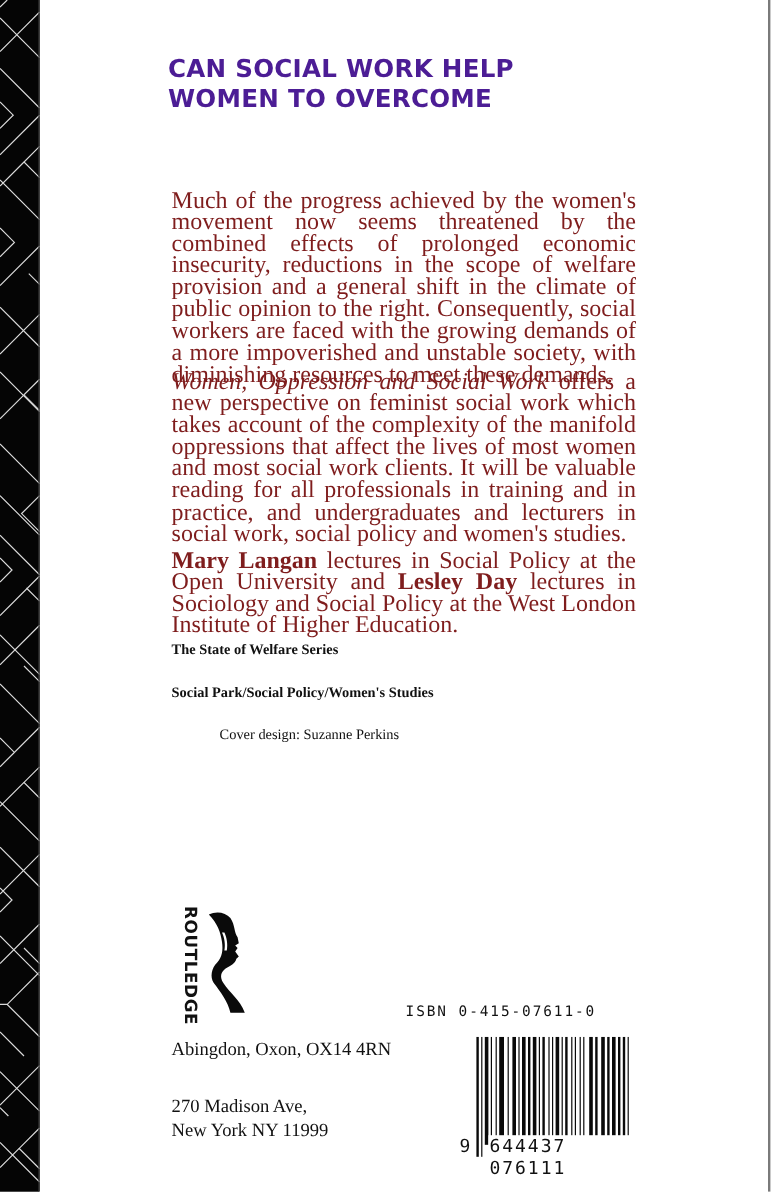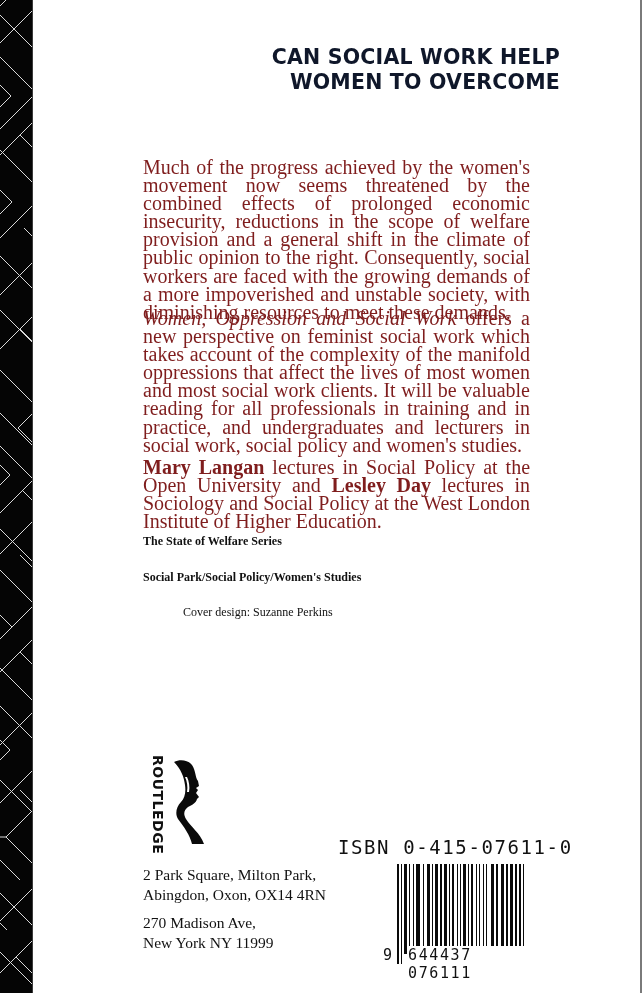--- a/index.html
+++ b/index.html
@@ -11,24 +11,24 @@
   .left-strip {
     position: absolute; left: 0; top: 0; width: 33px; height: 993px;
     background: #050505;
   }
   .left-strip svg { display: block; }
   .right-edge {
     position: absolute; right: 1px; top: 0; width: 2px; height: 993px; background: #7a7a7a;
   }
   .headline {
     position: absolute; left: 140px; top: 45px; width: 420px;
-    text-align: right;
+    text-align: left;
     font-family: "DejaVu Sans", "Liberation Sans", sans-serif;
     font-weight: bold; font-size: 20.5px; line-height: 25px; letter-spacing: 0.2px;
-    color: #0f172a;
+    color: #4c1d95;
   }
   .headline div { white-space: nowrap; }
   .body {
     position: absolute; left: 143px; width: 387px;
     font-size: 20px; line-height: 18.1px; text-align: justify;
     color: #7f1d1d;
   }
   .body p { margin: 0; }
   #p1 { top: 158px; }
   #p2 { top: 309px; }
@@ -54,21 +54,21 @@
     letter-spacing: 0.5px; white-space: nowrap;
   }
   .address {
     position: absolute; left: 143px; font-size: 15.5px; line-height: 20px; color: #111;
   }
   #addr1 { top: 865px; }
   #addr2 { top: 913px; }
   .isbn {
     position: absolute; left: 338px; top: 836px;
     font-family: "DejaVu Sans Mono", "Liberation Mono", monospace;
-    font-size: 19px; letter-spacing: 1.6px; color: #111;
+    font-size: 12px; letter-spacing: 1.6px; color: #111;
   }
   .barcode {
     position: absolute; left: 383px; top: 864px; width: 160px; height: 110px;
   }
   .barcode svg { display: block; }
   .barcode-digits {
     position: absolute; left: 383px; top: 946px; width: 160px;
     font-family: "DejaVu Sans Mono", monospace; font-size: 15px; color: #111;
   }
   .barcode-digits .lead { position: absolute; left: 0; top: 0; }
@@ -129,21 +129,20 @@
   <div class="logo-word">
     <span>ROUTLEDGE</span>
   </div>
   <svg style="position:absolute;left:34px;top:4px" width="40" height="86" viewBox="0 0 40 86" xmlns="http://www.w3.org/2000/svg">
     <path fill="#0a0a0a" d="M0 3 C6 0 14 1 18 6 C22 12 21 18 24 22 L25 27 L22 29 L24 31 L22 34 L25 38 L23 40 C22 44 18 46 14 48 C10 51 9 55 12 60 C17 68 26 74 30 85 L18 85 C16 76 10 68 4 60 C1 55 2 48 7 43 C11 39 12 33 11 26 C10 18 7 10 0 3 Z"></path>
     <path fill="#ffffff" d="M11 18 C13 22 14 28 13 33 L15 33 C16 28 15 22 13 18 Z"></path>
   </svg>
 </div>
 
 <div class="address" id="addr1">
-  <div>2 Park Square, Milton Park,</div>
   <div>Abingdon, Oxon, OX14 4RN</div>
 </div>
 <div class="address" id="addr2">
   <div>270 Madison Ave,</div>
   <div>New York NY 11999</div>
 </div>
 
 <div class="isbn">ISBN 0-415-07611-0</div>
 
 <div class="barcode">

